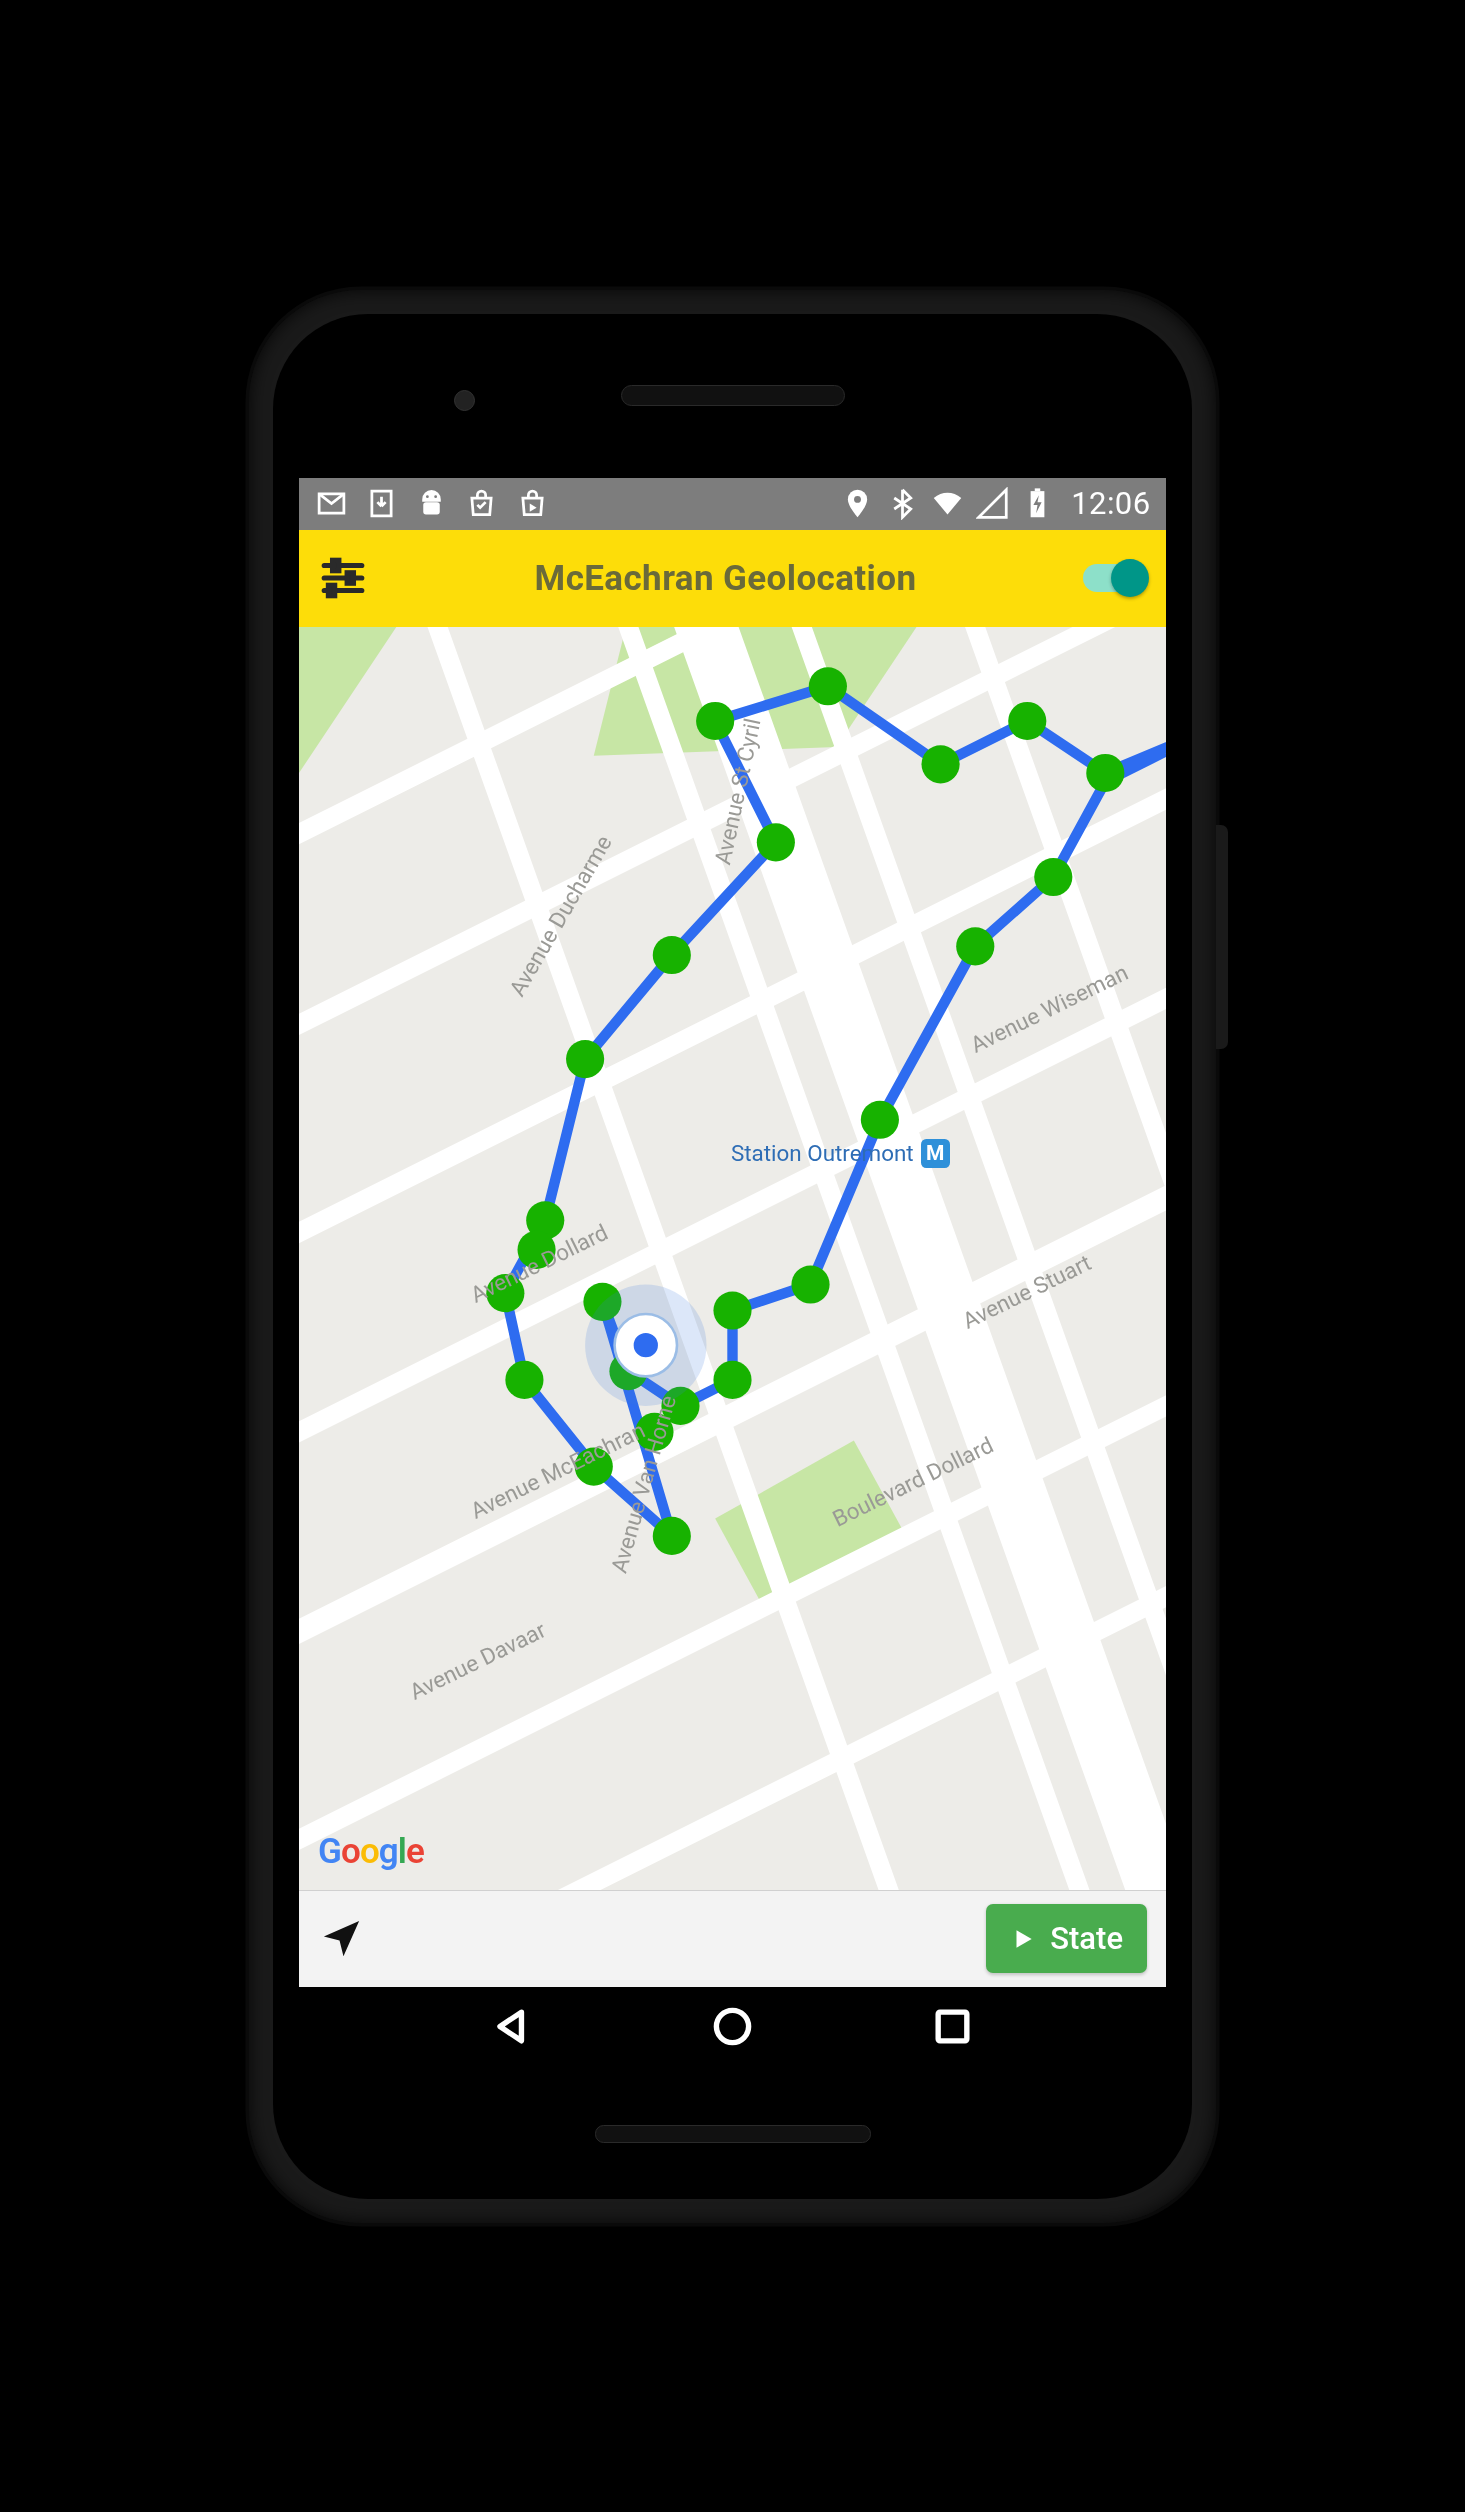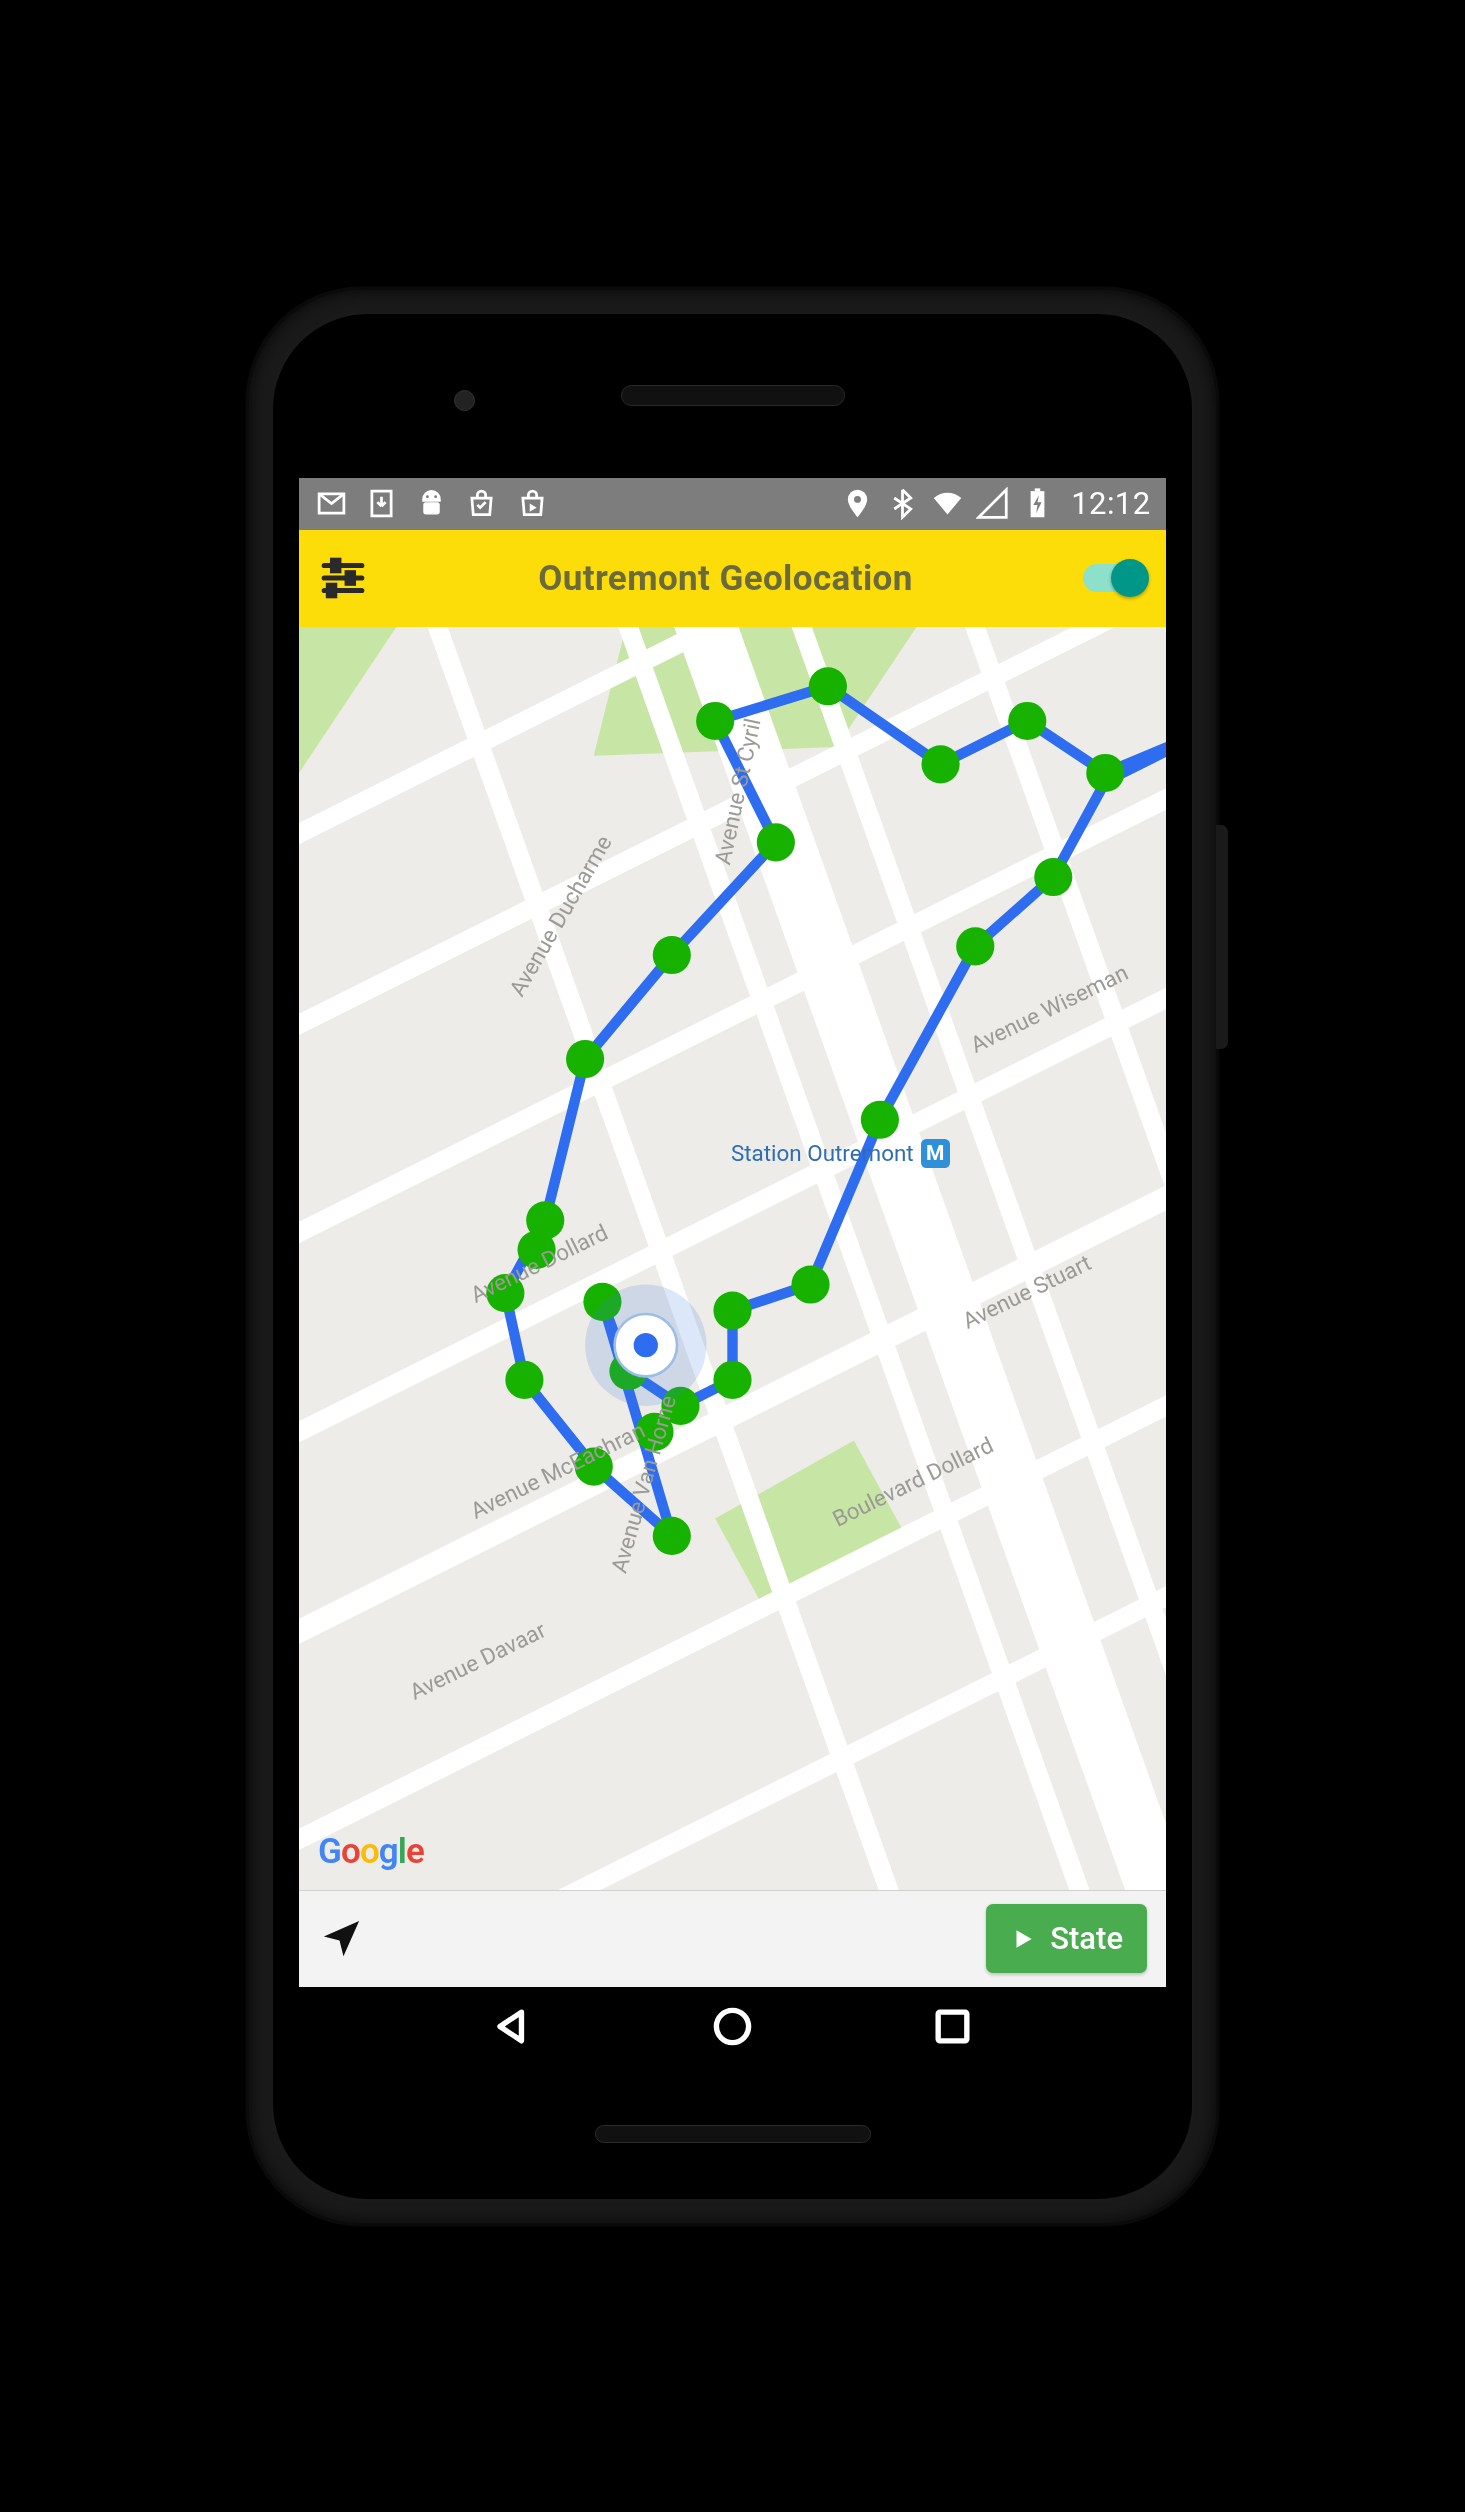--- a/index.html
+++ b/index.html
@@ -284,38 +284,38 @@
                 <path d="M2 22L22 2v20z" fill="none" stroke="#fff" stroke-width="2"></path>
               </svg>
             </span>
           <span class="status-icon">
               <svg viewBox="0 0 24 24">
                 <rect x="7" y="3" width="10" height="19" fill="#fff"></rect>
                 <rect x="10" y="1" width="4" height="2" fill="#fff"></rect>
                 <path d="M13 6l-4 7h3l-1 6 4-8h-3z" fill="#7d7d7d"></path>
               </svg>
             </span>
-          <span class="status-time">12:12</span>
+          <span class="status-time">12:06</span>
         </div>
       </div>
 
       <div class="app-header">
         <div class="settings-btn">
           <svg viewBox="0 0 24 24" width="50" height="50">
             <g stroke="#2a2a2a" stroke-width="2.5" stroke-linecap="round">
               <line x1="3" y1="6" x2="21" y2="6"></line>
                 <rect x="7" y="3.5" width="3" height="5" fill="#2a2a2a"></rect>
               <line x1="3" y1="12" x2="21" y2="12"></line>
                 <rect x="14" y="9.5" width="3" height="5" fill="#2a2a2a"></rect>
               <line x1="3" y1="18" x2="21" y2="18"></line>
                 <rect x="5" y="15.5" width="3" height="5" fill="#2a2a2a"></rect>
             </g>
           </svg>
         </div>
-        <div class="app-title">Outremont Geolocation</div>
+        <div class="app-title">McEachran Geolocation</div>
         <div class="toggle">
           <div class="toggle-track"></div>
           <div class="toggle-knob"></div>
         </div>
       </div>
 
       <div class="map">
         <svg class="map-bg" viewBox="0 0 1000 1480" preserveAspectRatio="xMidYMid slice">
 
           <polygon points="0,0 120,0 0,180" fill="#c7e6a5"></polygon>

